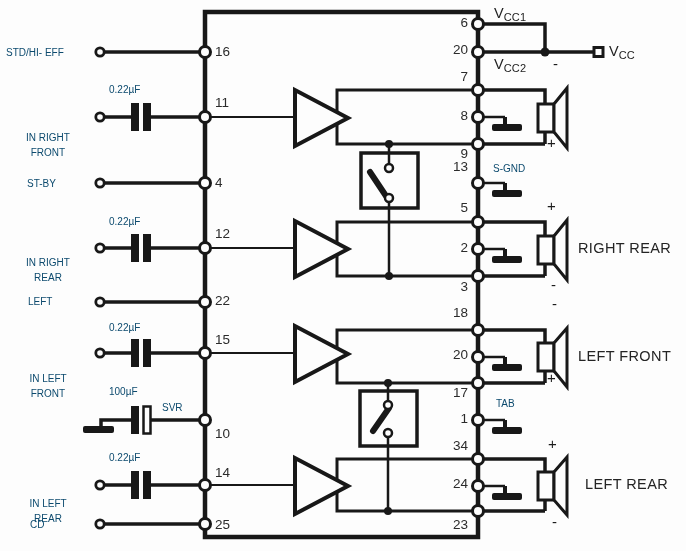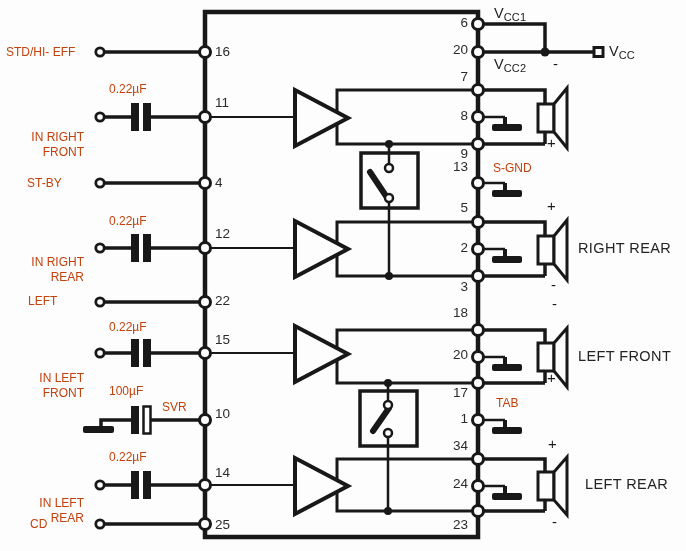--- a/index.html
+++ b/index.html
@@ -1,22 +1,22 @@
 <!DOCTYPE html>
 <html><head>
 <meta charset="utf-8">
 <style>
   html,body{margin:0;padding:0;background:#fff;}
   #stage{
     position:relative;width:686px;height:551px;background:#fdfdfd;overflow:hidden;
     font-family:"Liberation Sans", sans-serif;color:#1e1e1e;
   }
   #art{position:absolute;left:0;top:0;}
-  .lbl{position:absolute;font-size:12px;line-height:15px;white-space:pre;color:#c2410c;}
-  .two{text-align:right;}
+  .lbl{position:absolute;font-size:10px;line-height:15px;white-space:pre;color:#0c4a6e;}
+  .two{text-align:center;}
   .two span{display:block;}
   .cap-lbl{width:64px;}
   .pin{position:absolute;font-size:13.5px;line-height:14px;color:#2b2b2b;}
   .pin.r{width:28px;text-align:right;}
   .spk{font-size:14.5px;letter-spacing:.4px;color:#242424;}
   .sign{position:absolute;font-size:15px;color:#1c1c1c;}
   .vlab{position:absolute;font-size:14.5px;color:#222;}
   .vlab sub{font-size:11px;vertical-align:-3px;letter-spacing:.2px;}
 </style>
 </head>
@@ -217,21 +217,21 @@
   <div class="lbl cap-lbl" style="left:109px;top:320px">0.22µF</div>
   <div class="lbl cap-lbl" style="left:109px;top:384px">100µF</div>
   <div class="lbl cap-lbl" style="left:109px;top:450px">0.22µF</div>
 
   <div class="pin" style="left:215px;top:45px">16</div>
   <div class="pin" style="left:215px;top:96px">11</div>
   <div class="pin" style="left:215px;top:176px">4</div>
   <div class="pin" style="left:215px;top:227px">12</div>
   <div class="pin" style="left:215px;top:294px">22</div>
   <div class="pin" style="left:215px;top:333px">15</div>
-  <div class="pin" style="left:215px;top:407px">10</div>
+  <div class="pin" style="left:215px;top:427px">10</div>
   <div class="pin" style="left:215px;top:466px">14</div>
   <div class="pin" style="left:215px;top:518px">25</div>
 
   <div class="pin r" style="left:440px;top:16px">6</div>
   <div class="pin r" style="left:440px;top:43px">20</div>
   <div class="pin r" style="left:440px;top:70px">7</div>
   <div class="pin r" style="left:440px;top:109px">8</div>
   <div class="pin r" style="left:440px;top:147px">9</div>
   <div class="pin r" style="left:440px;top:160px">13</div>
   <div class="pin r" style="left:440px;top:201px">5</div>

